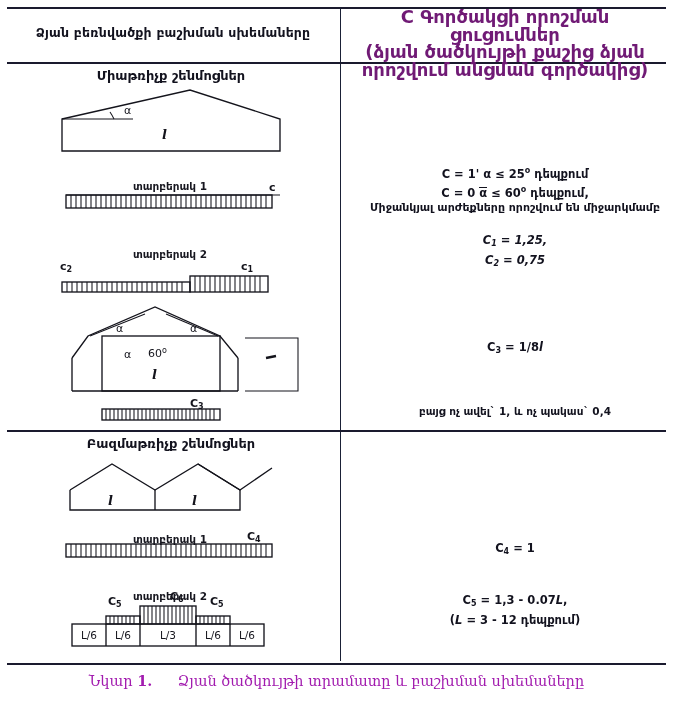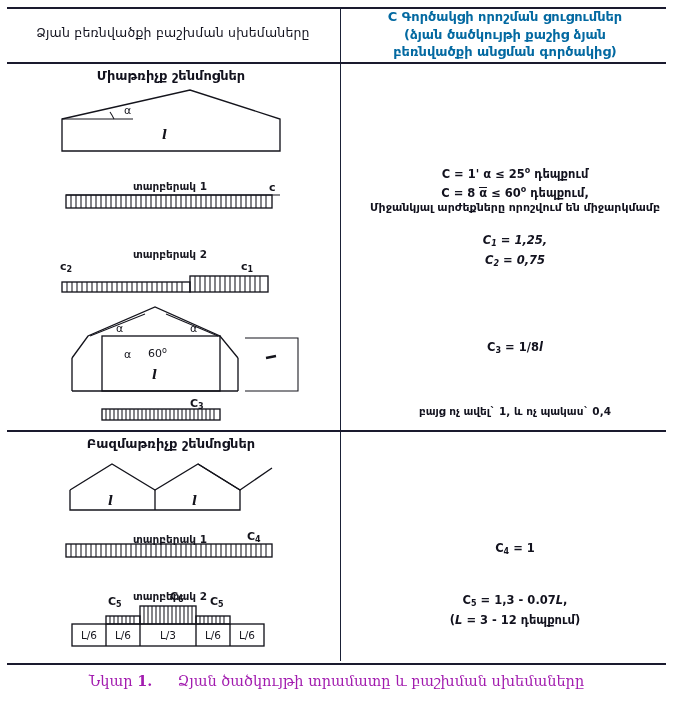--- a/index.html
+++ b/index.html
@@ -52,34 +52,34 @@
   .hrule.r2 { top: 430px; }
 
   
   .hdr-left {
     position: absolute;
     left: 9px;
     top: 25px;
     width: 328px;
     text-align: center;
     font-size: 12.5px;
-    font-weight: 400;
+    font-weight: 700;
     letter-spacing: .2px;
     color: #12121e;
   }
   .hdr-right {
     position: absolute;
     left: 344px;
     top: 8px;
     width: 322px;
     text-align: center;
-    font-size: 13px;
+    font-size: 18px;
     font-weight: 700;
     line-height: 17.5px;
-    color: #0369a1;
+    color: #701a75;
   }
 
   
   .sect-title {
     position: absolute;
     width: 330px;
     left: 6px;
     text-align: center;
     font-size: 13px;
     font-weight: 700;
@@ -150,21 +150,21 @@
   <div class="table-frame"></div>
   <div class="vdiv"></div>
   <div class="hrule r1"></div>
   <div class="hrule r2"></div>
 
   <div class="hdr-left">Ձյան բեռնվածքի բաշխման սխեմաները</div>
 
   <div class="hdr-right">
     <div>C Գործակցի որոշման ցուցումներ</div>
     <div>(ձյան ծածկույթի քաշից ձյան</div>
-    <div>բեռնվածքի անցման գործակից)</div>
+    <div>որոշվում անցման գործակից)</div>
   </div>
 
   <div class="sect-title s1">Միաթռիչք շենմոցներ</div>
   <div class="sect-title s2">Բազմաթռիչք շենմոցներ</div>
 
   <svg style="left:40px; top:86px;" width="280" height="72" viewBox="0 0 280 72">
 
     <path class="ln" d="M 22,33 L 150,4 L 240,33 L 240,65 L 22,65 Z"></path>
 
     <path class="ln-thin" d="M 22,33 L 93,33"></path>
@@ -444,21 +444,21 @@
     <text class="cellt" x="106" y="47" text-anchor="middle">L/3</text>
     <text class="cellt" x="151" y="47" text-anchor="middle">L/6</text>
     <text class="cellt" x="185" y="47" text-anchor="middle">L/6</text>
   </svg>
 
   <div class="formula" style="top:163px;">
     <div>
       <span>C = 1</span><span>'</span><span> α ≤ 25</span><sup style="font-size:8px">o</sup><span>  դեպքում</span>
     </div>
     <div>
-      <span>C = 8  </span><span class="ovl">α</span><span> ≤ 60</span><sup style="font-size:8px">o</sup><span>  դեպքում,</span>
+      <span>C = 0  </span><span class="ovl">α</span><span> ≤ 60</span><sup style="font-size:8px">o</sup><span>  դեպքում,</span>
     </div>
   </div>
 
   <div class="formula wide" style="top:200px;">Միջանկյալ արժեքները որոշվում են միջարկմամբ</div>
 
   <div class="formula" style="top:232px;font-style:italic;">
     <div>
       <span>C</span><span class="sub">1</span><span> = 1,25,</span>
     </div>
     <div>

